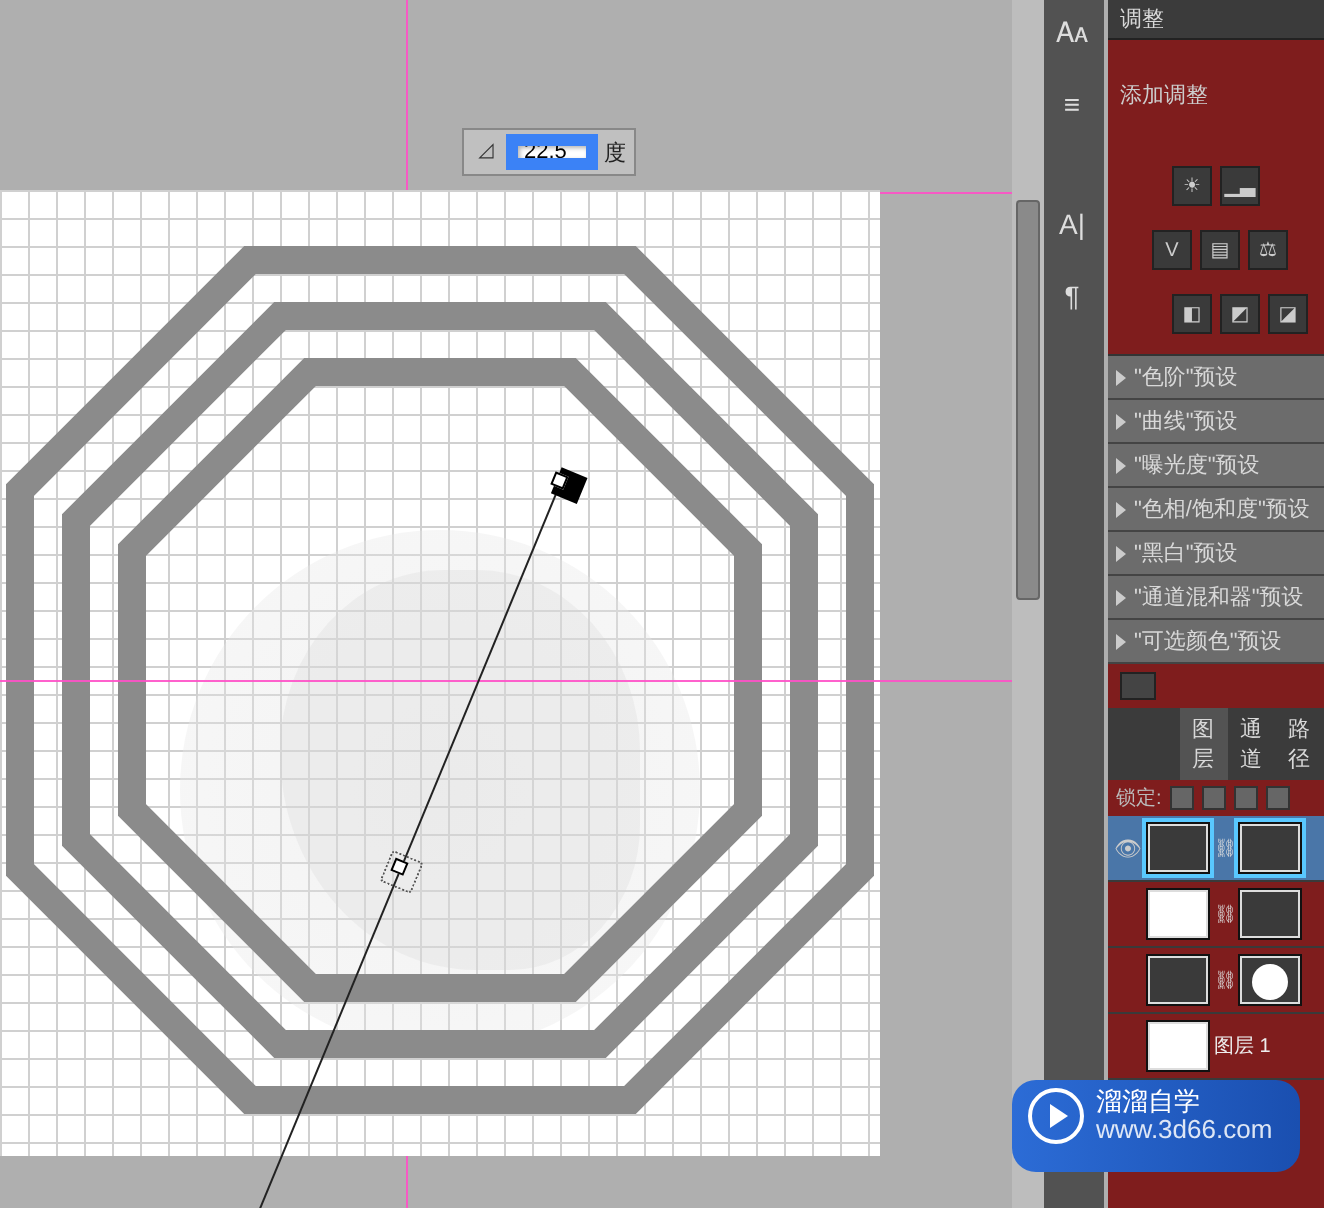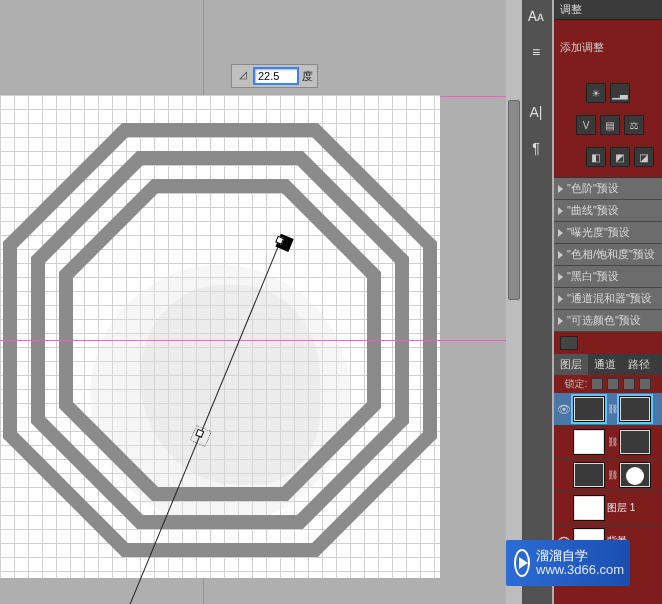--- a/index.html
+++ b/index.html
@@ -18,21 +18,21 @@
   background-size: 14px 14px;
 }
 
 
 .guide-h { position: absolute; left: 0; width: 506px; height: 1px; background: rgba(255,80,200,.9); }
 .guide-v { position: absolute; top: 0; width: 1px; height: 604px; background: rgba(255,80,200,.9); }
 
 
 .angle-box { position: absolute; right: 188px; top: 64px; display: flex; align-items: center; gap: 3px; background: #c0c0c0; border: 1px solid #888; padding: 2px 4px; }
 .angle-box .ico { width: 14px; height: 14px; display: inline-block; font-size:10px; text-align:center; color:#333; }
-.angle-box input { width: 46px; height: 18px; font-size: 11px; padding: 1px 3px; border: 2px solid #3b82f6; box-shadow: inset 1px 1px 2px rgba(0,0,0,.3); }
+.angle-box input { width: 46px; height: 18px; font-size: 11px; padding: 1px 3px; border: 6px solid #3b82f6; box-shadow: inset 1px 1px 2px rgba(0,0,0,.3); }
 .angle-box .unit { font-size: 11px; color: #222; }
 .faint-circle { position:absolute; left:90px; top:170px; width:260px; height:260px; border-radius:50%; background: radial-gradient(circle,#dcdcdc 0,#e6e6e6 70%); opacity:.35; }
 .faint-splash { position:absolute; left:140px; top:190px; width:180px; height:200px; background:#d4d4d4; opacity:.25; border-radius:50% 50% 40% 60%; }
 
 
 .transform-line { position:absolute; left:110px; top:130px; width:180px; height:418px; transform: rotate(22.5deg); transform-origin: 50% 50%; }
 .tl-line { position:absolute; left:50%; top:0; width:1px; height:100%; background:#222; }
 .tl-handle { position:absolute; width:7px; height:7px; background:#fff; border:1px solid #000; }
 .tl-handle.center { left:50%; top:50%; margin:-4px 0 0 -4px; }
 .tl-handle.center::after { content:""; position:absolute; left:-4px; top:-4px; width:15px; height:15px; border:1px dotted #555; border-radius:2px; }
@@ -59,47 +59,47 @@
 
 .preset-list { margin-top:6px; border-top:1px solid #333; }
 .preset { display:flex; align-items:center; gap:4px; padding:3px 4px; background:#6c6c6c; border-bottom:1px solid #444; cursor:pointer; }
 .preset .tri { width:0; height:0; border-left:5px solid #ccc; border-top:4px solid transparent; border-bottom:4px solid transparent; }
 .preset span { white-space:nowrap; overflow:hidden; }
 
 .tool-row { padding:4px 6px; display:flex; gap:6px; }
 .tool-row .sw { width:18px; height:14px; border:1px solid #222; }
 
 
-.tabs { display:flex; background:#3b3b3b; }
+.tabs { display:flex; background:#3b3b3b;padding-left:36px; }
 .tabs .tab { padding:3px 6px; font-size:11px; cursor:pointer; }
 .tabs .tab.active { background:#535353; }
 .blend-row { padding:3px 4px; display:flex; align-items:center; gap:4px; }
 .blend-row select { width:94px; height:18px; background:#6a6a6a; color:#ddd; border:1px solid #333; font-size:11px; }
-.lock-row { padding:2px 4px; display:flex; align-items:center; gap:4px; font-size:10px; color:#bbb;justify-content:center; }
+.lock-row { padding:2px 4px; display:flex; align-items:center; gap:4px; font-size:10px; color:#bbb; }
 .lock-row .ic { width:12px; height:12px; background:#666; border:1px solid #333; }
 
 .layers { max-height:150px; overflow:hidden; }
 .layer { display:flex; align-items:center; gap:2px; padding:3px 3px; border-bottom:1px solid #3a3a3a; }
 .layer.sel { background:#4a76a8; }
 .layer .eye { width:14px; height:14px; color:#ccc; font-size:11px; display:flex; align-items:center; justify-content:center; }
 .layer .thumb { width:32px; height:26px; background:#888; border:1px solid #111; box-shadow:0 0 0 1px #ddd inset; position:relative; }
 .layer .thumb.mask { background:#fff; }
 .layer .thumb.dark { background:#3a3a3a; }
 .layer .thumb.circle::after { content:""; position:absolute; left:6px; top:4px; width:18px; height:18px; border-radius:50%; background:#fff; }
 .layer .thumb.sel-border { outline:2px solid #59c8ff; }
 .layer .link { width:10px; font-size:9px; color:#ddd; text-align:center; }
 .layer .lname { font-size:10px; color:#eee; white-space:nowrap; }
 
 
 .canvas-scroll { position:absolute; left:506px; top:0; width:16px; height:604px; background:#bdbdbd; }
 .canvas-scroll .track { position:absolute; inset:0; }
 .canvas-scroll .thumb { position:absolute; left:2px; top:100px; width:12px; height:200px; background:#8a8a8a; border:1px solid #666; border-radius:2px; }
 
 
-.watermark { position:absolute; left:506px; bottom:18px; width:124px; height:46px; background:linear-gradient(90deg,#2c6cd6,#1a4fb0); color:#fff; display:flex; align-items:center; gap:6px; padding:4px 8px; font-size:13px; border-radius:2px; }
+.watermark { position:absolute; left:506px; bottom:18px; width:144px; height:46px; background:linear-gradient(90deg,#2c6cd6,#1a4fb0); color:#fff; display:flex; gap:6px; padding:4px 8px; font-size:13px; border-radius:12px; }
 .watermark .play { width:28px; height:28px; border:2px solid #fff; border-radius:50%; display:flex; align-items:center; justify-content:center; }
 .watermark .play::after { content:""; border-left:9px solid #fff; border-top:6px solid transparent; border-bottom:6px solid transparent; margin-left:3px; }
 .watermark .txt { display:flex; flex-direction:column; line-height:1.1; }
 .watermark .sub { font-size:13px; opacity:.85; }
 </style>
 </head>
 <body>
 
 <div class="canvas-wrap">
   <div class="guide-h" style="top:96px"></div>

